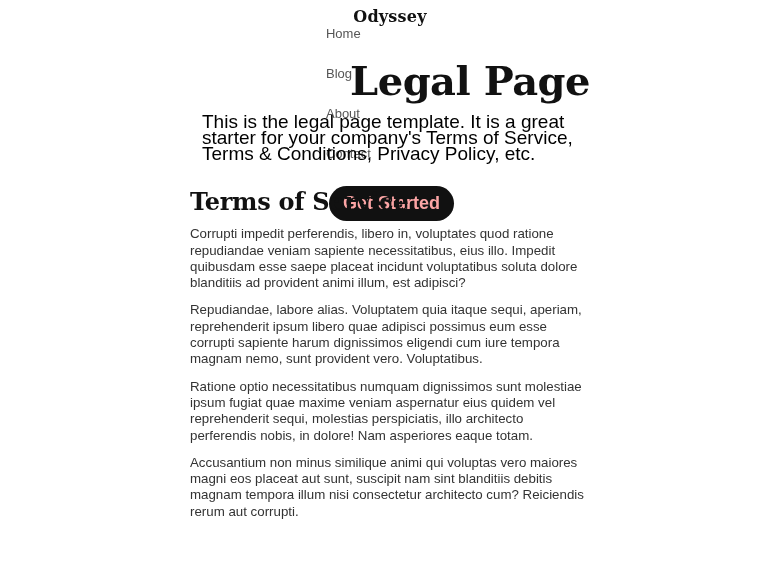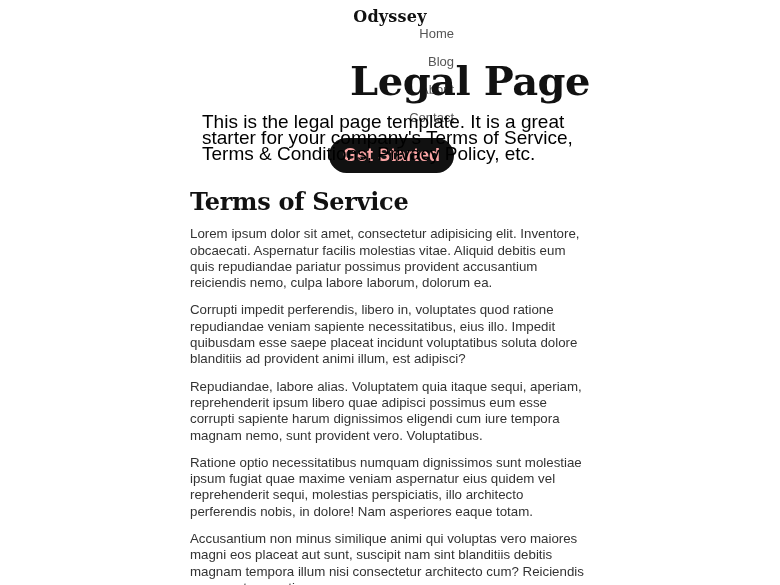--- a/index.html
+++ b/index.html
@@ -16,21 +16,21 @@
     background: #ffffff;
   }
   .logo {
     font-family: "DejaVu Serif", serif;
     font-weight: 700;
     font-size: 16px;
     color: #111111;
     letter-spacing: 0.2px;
     cursor: pointer;
   }
-  .main-nav { display: flex; align-items: flex-end; gap: 13px; }
+  .main-nav { display: flex; align-items: flex-start; gap: 25px; }
   .nav-link {
     font-size: 13px;
     color: #555555;
     text-decoration: none;
     cursor: pointer;
   }
   .cta-button {
     background: #111111;
     color: #fca5a5;
     border: none;
@@ -95,19 +95,18 @@
     <a class="nav-link">Contact</a>
     <button class="cta-button">Get Started</button>
   </nav>
 </header>
 
 <main class="content">
   <h1 class="page-title">Legal Page</h1>
   <p class="page-intro">This is the legal page template. It is a great starter for your company's Terms of Service, Terms &amp; Conditions, Privacy Policy, etc.</p>
 
   <h2 class="section-heading">Terms of Service</h2>
-  <p class="body-paragraph">Lorem ipsum dolor sit amet, consectetur adipisicing elit. Inventore, obcaecati. Aspernatur facilis molestias vitae. Aliquid debitis eum quis repudiandae pariatur possimus provident accusantium reiciendis nemo, culpa labore laborum, dolorum ea.</p>
   <p class="body-paragraph">Corrupti impedit perferendis, libero in, voluptates quod ratione repudiandae veniam sapiente necessitatibus, eius illo. Impedit quibusdam esse saepe placeat incidunt voluptatibus soluta dolore blanditiis ad provident animi illum, est adipisci?</p>
   <p class="body-paragraph">Repudiandae, labore alias. Voluptatem quia itaque sequi, aperiam, reprehenderit ipsum libero quae adipisci possimus eum esse corrupti sapiente harum dignissimos eligendi cum iure tempora magnam nemo, sunt provident vero. Voluptatibus.</p>
   <p class="body-paragraph">Ratione optio necessitatibus numquam dignissimos sunt molestiae ipsum fugiat quae maxime veniam aspernatur eius quidem vel reprehenderit sequi, molestias perspiciatis, illo architecto perferendis nobis, in dolore! Nam asperiores eaque totam.</p>
   <p class="body-paragraph">Accusantium non minus similique animi qui voluptas vero maiores magni eos placeat aut sunt, suscipit nam sint blanditiis debitis magnam tempora illum nisi consectetur architecto cum? Reiciendis rerum aut corrupti.</p>
 
 </main>
 
 </body></html>

